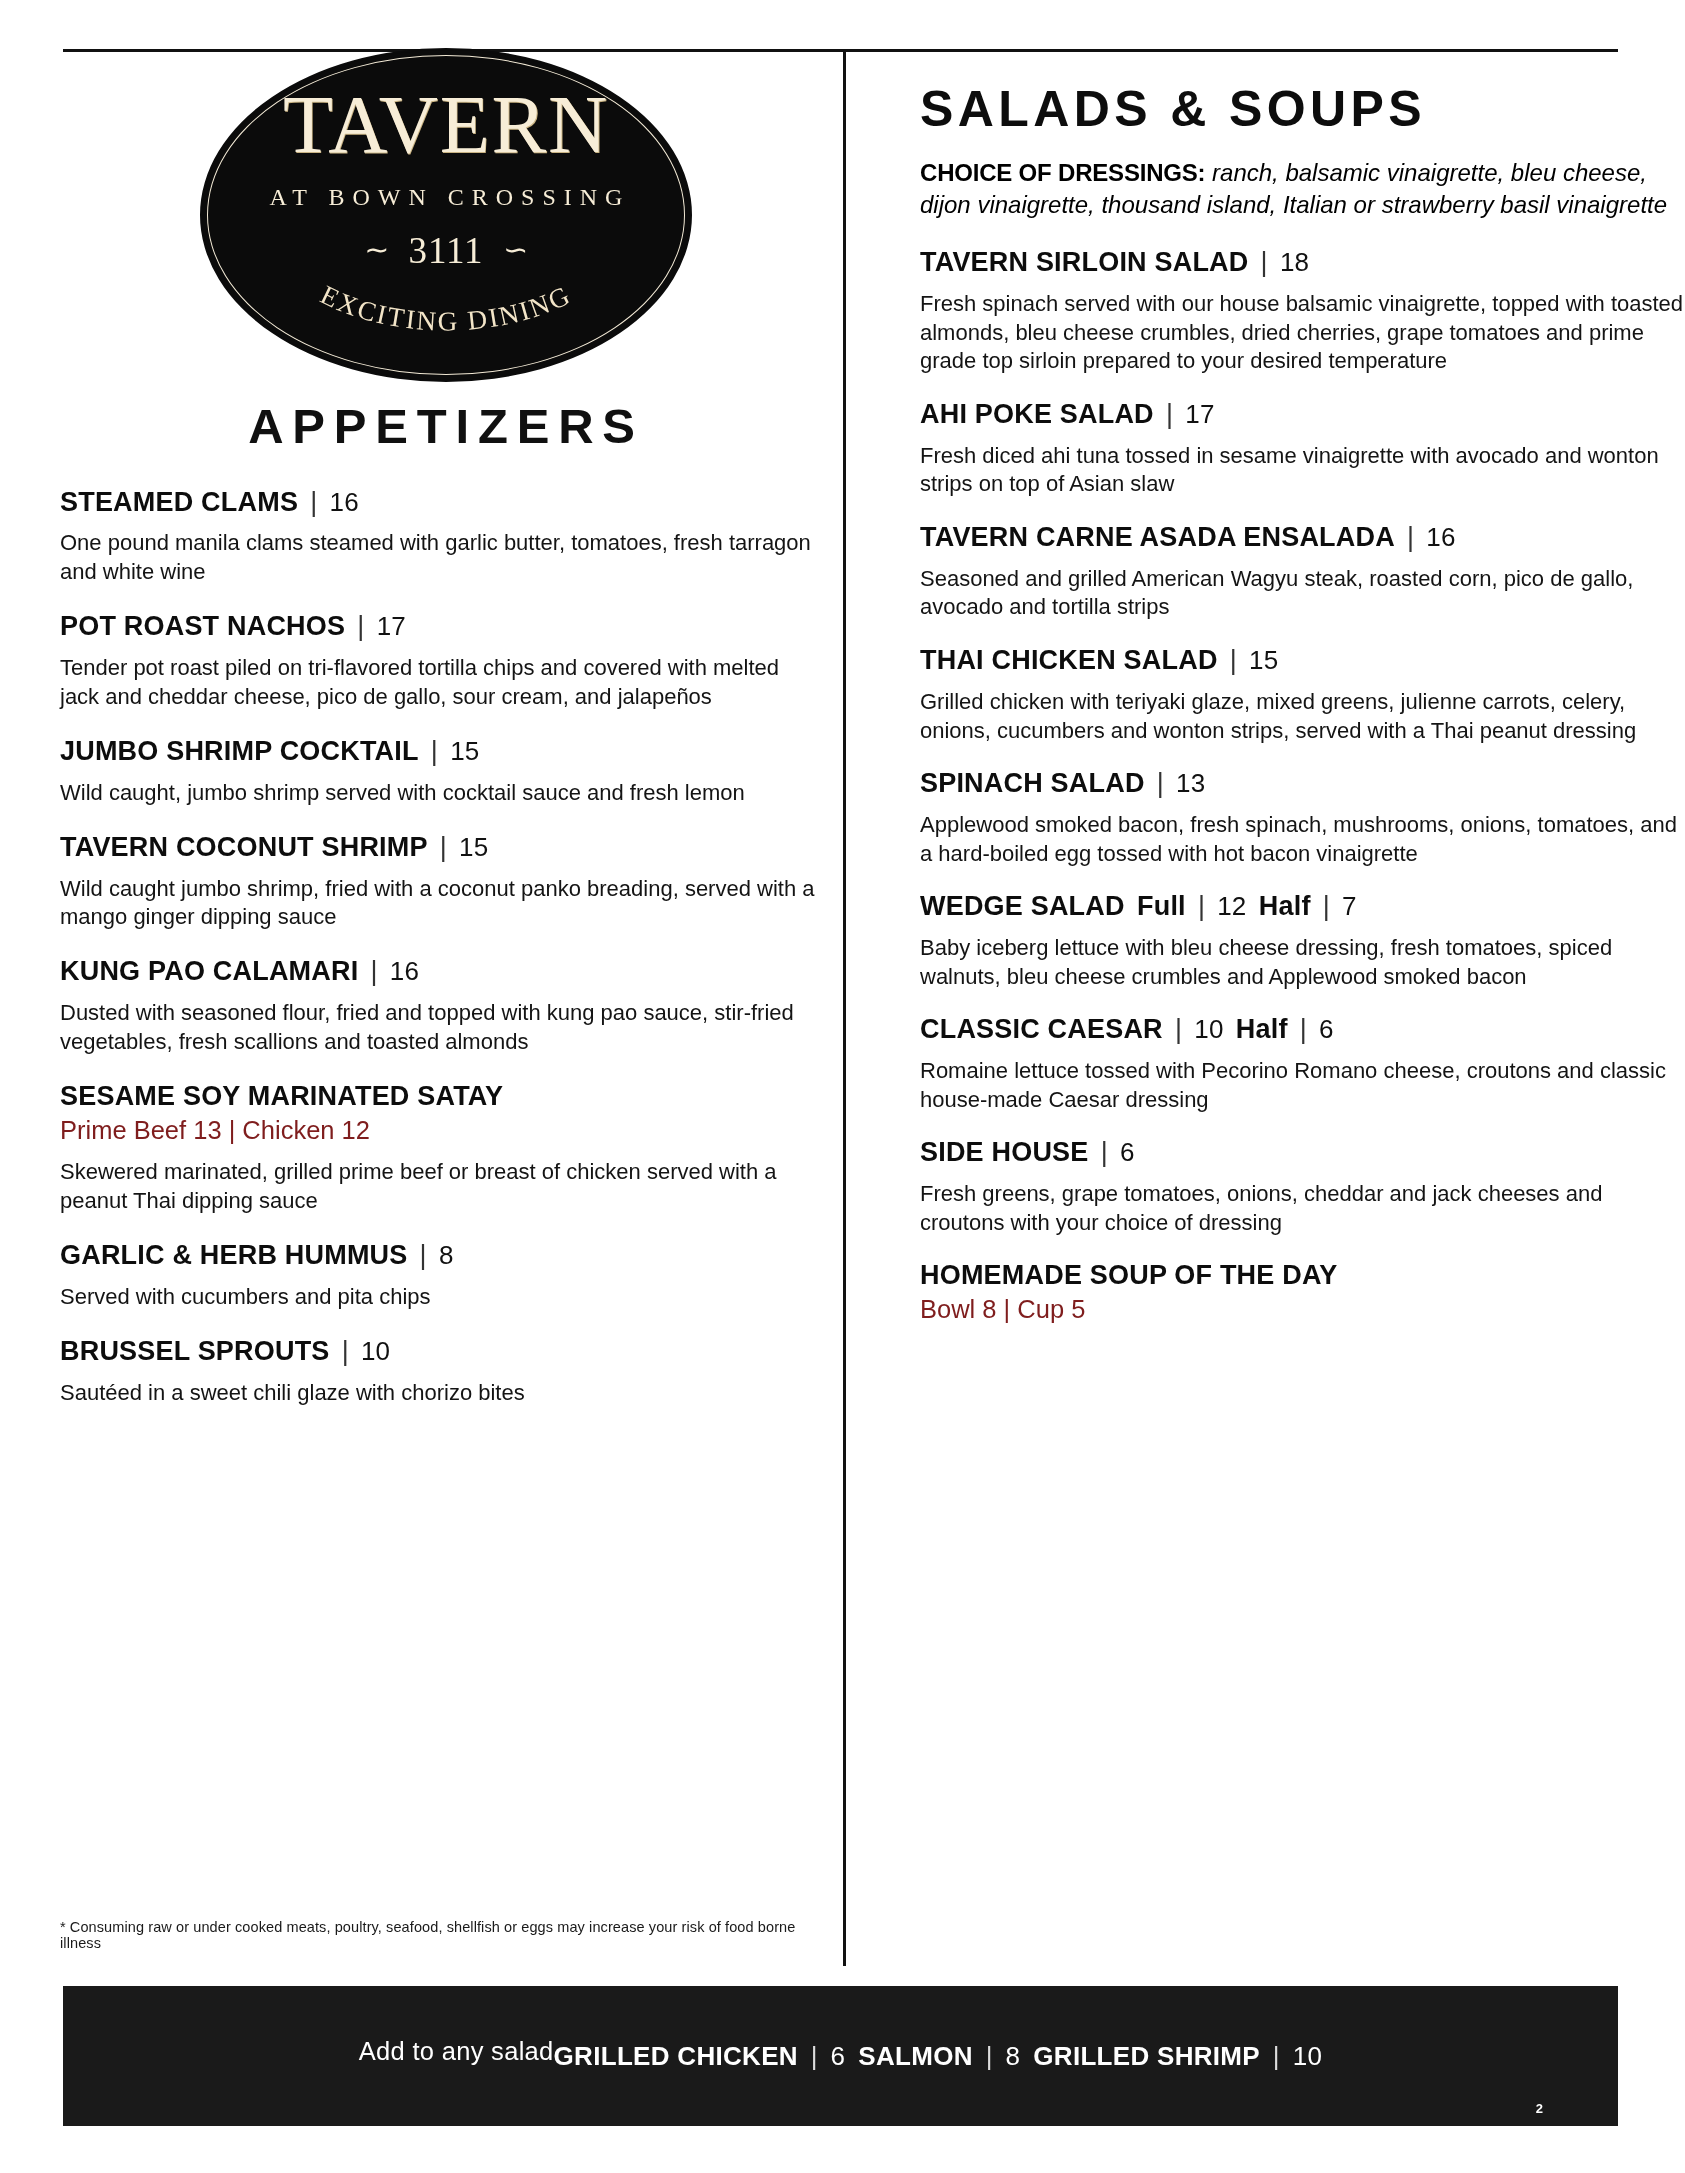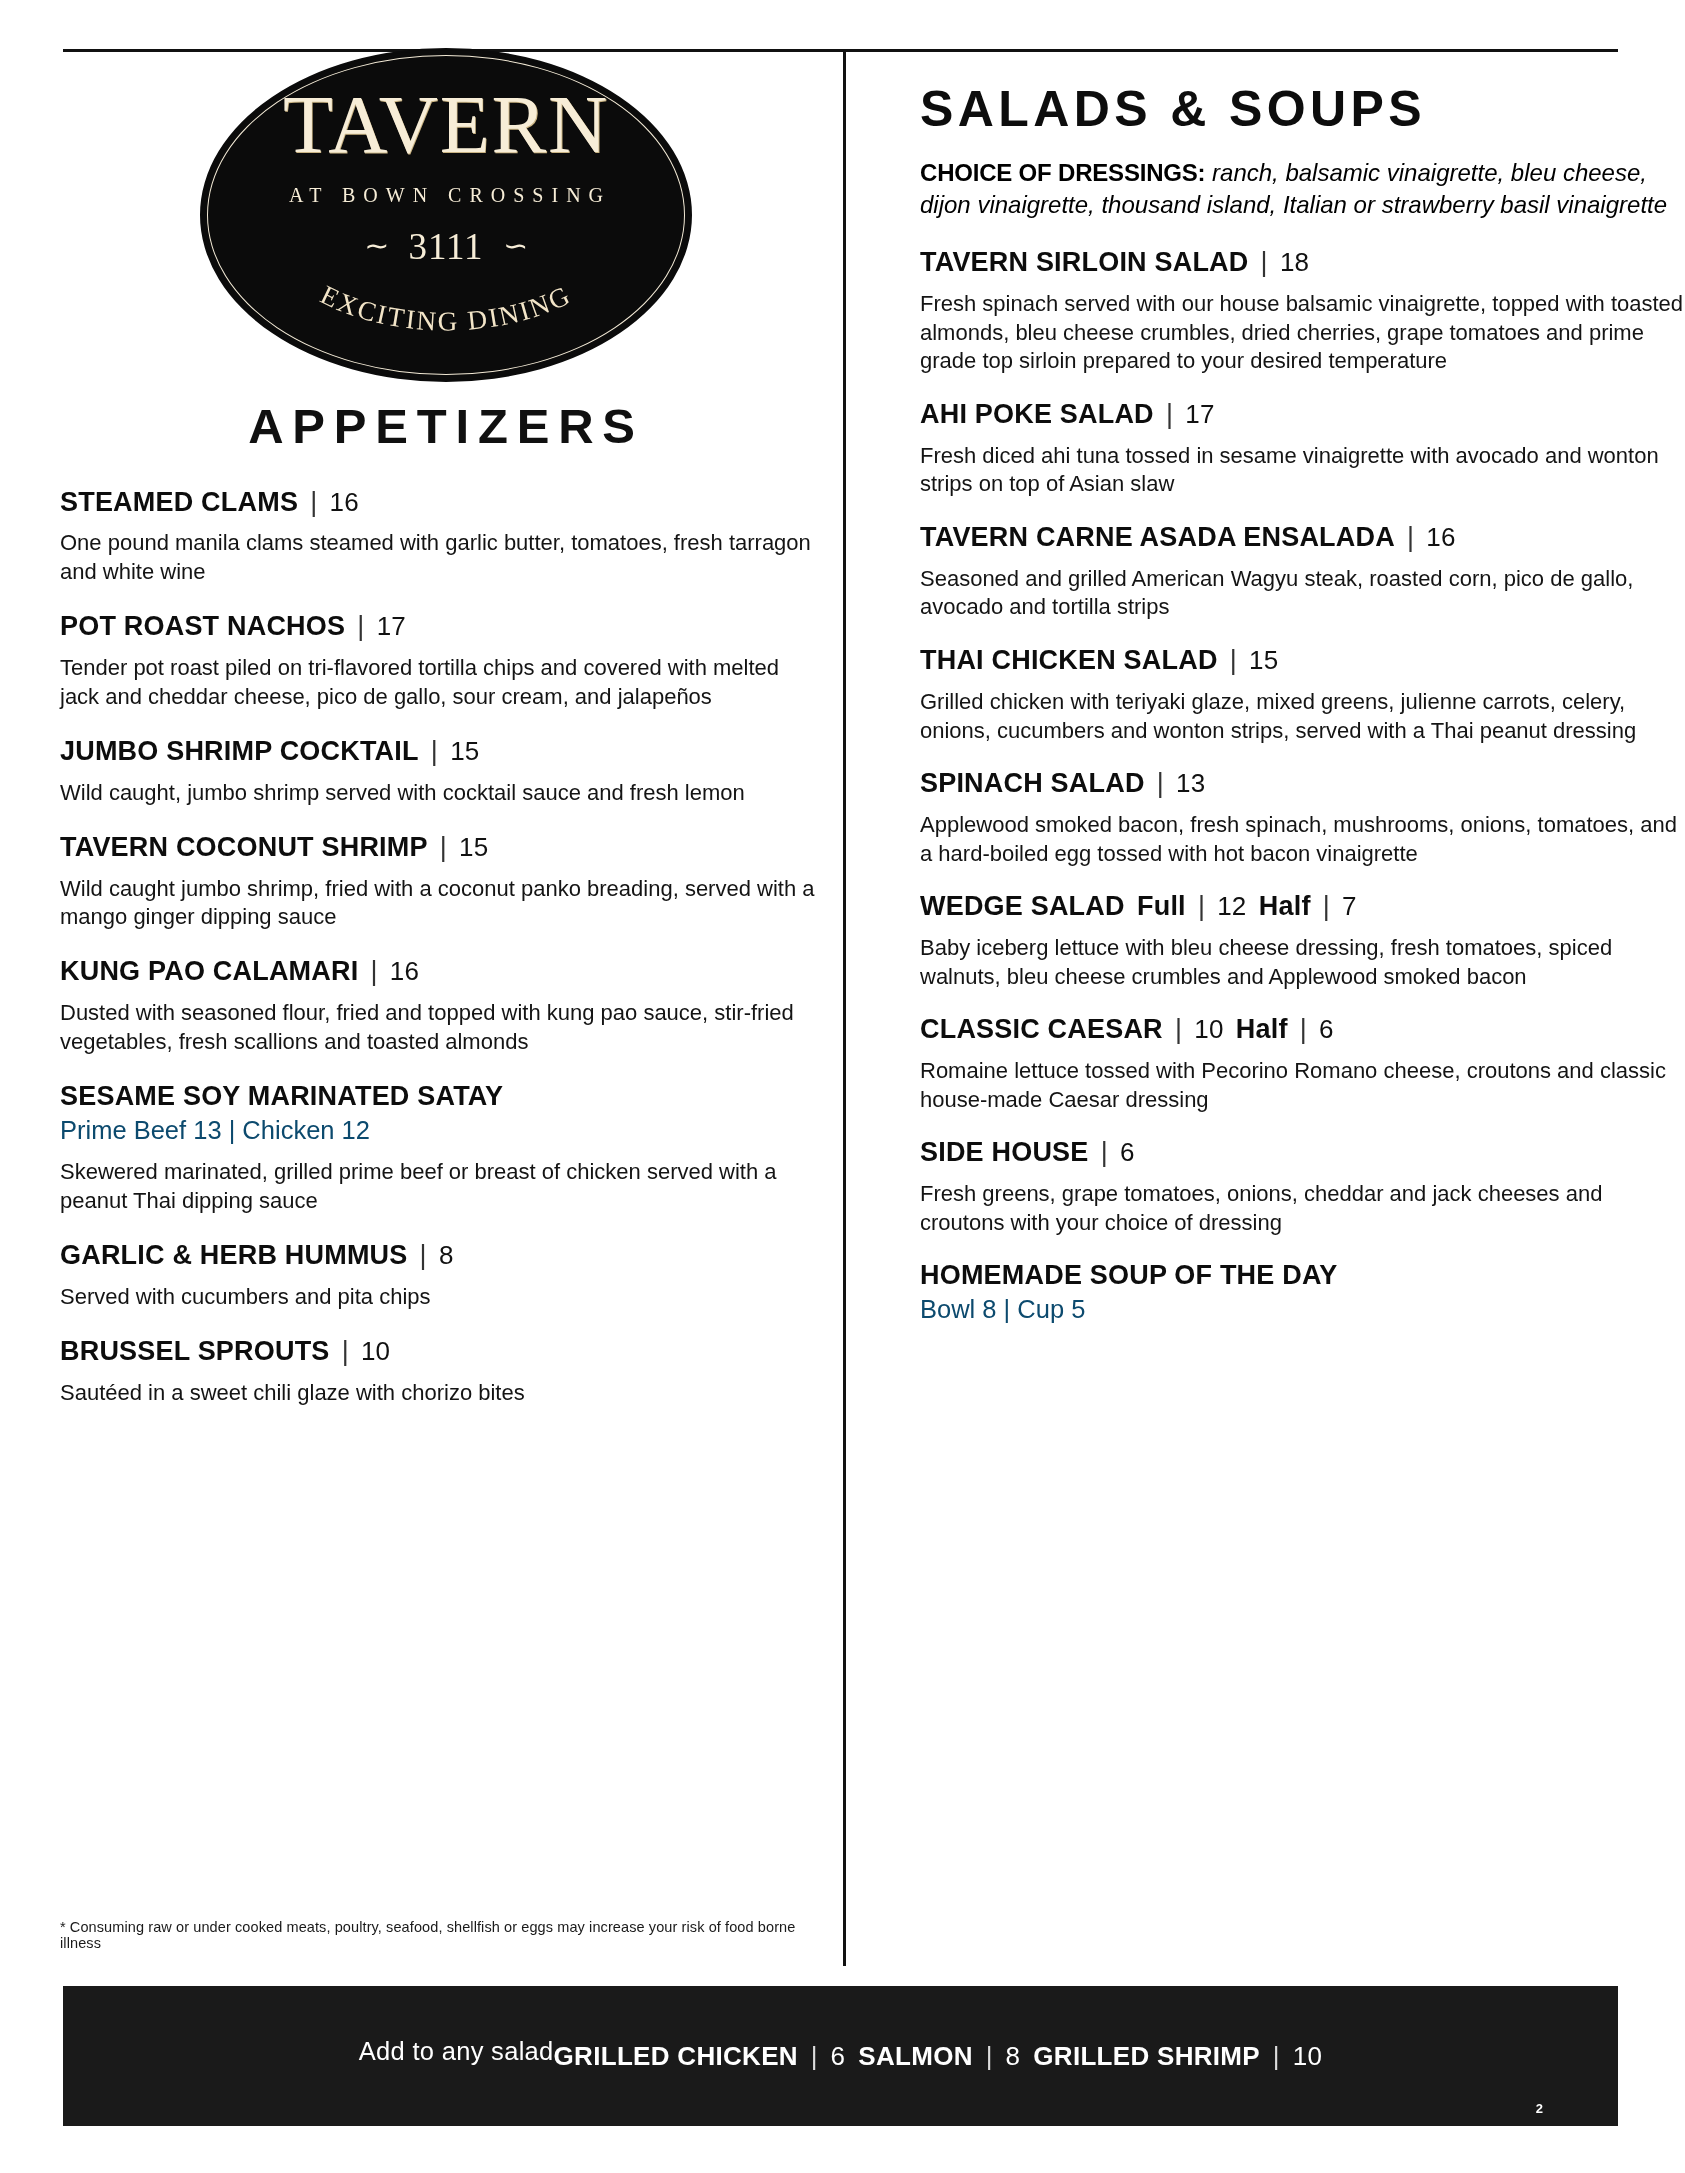--- a/index.html
+++ b/index.html
@@ -85,21 +85,21 @@
     font-family: "Liberation Serif", serif;
     font-size: 82px;
     line-height: 0.98;
     letter-spacing: 1.8px;
     color: #f7edd7;
     font-weight: 400;
     text-shadow: 0.9px 0.9px 0 #c9b383;
   }
   .logo-sub {
     font-family: "Liberation Serif", serif;
-    font-size: 20px;
+    font-size: 24px;
     letter-spacing: 8px;
     color: #f7edd7;
     margin-top: 19.3px;
     padding-left: 8px;
   }
   .logo-num-row {
     display: flex;
     align-items: center;
     gap: 19.3px;
     margin-top: 17.6px;
@@ -160,21 +160,21 @@
     font-weight: 400;
     font-size: 26px;
     color: #111;
   }
   .item-head .sizelabel {
     font-weight: bold;
     padding-left: 12.3px;
   }
   .item-sizes {
     font-size: 25.5px;
-    color: #0c4a6e;
+    color: #7f1d1d;
     line-height: 1.3;
     margin-top: 0.9px;
   }
   .item-desc {
     font-size: 22px;
     line-height: 1.30;
     color: #141414;
     margin-top: 11px;
     max-width: 764px;
   }

